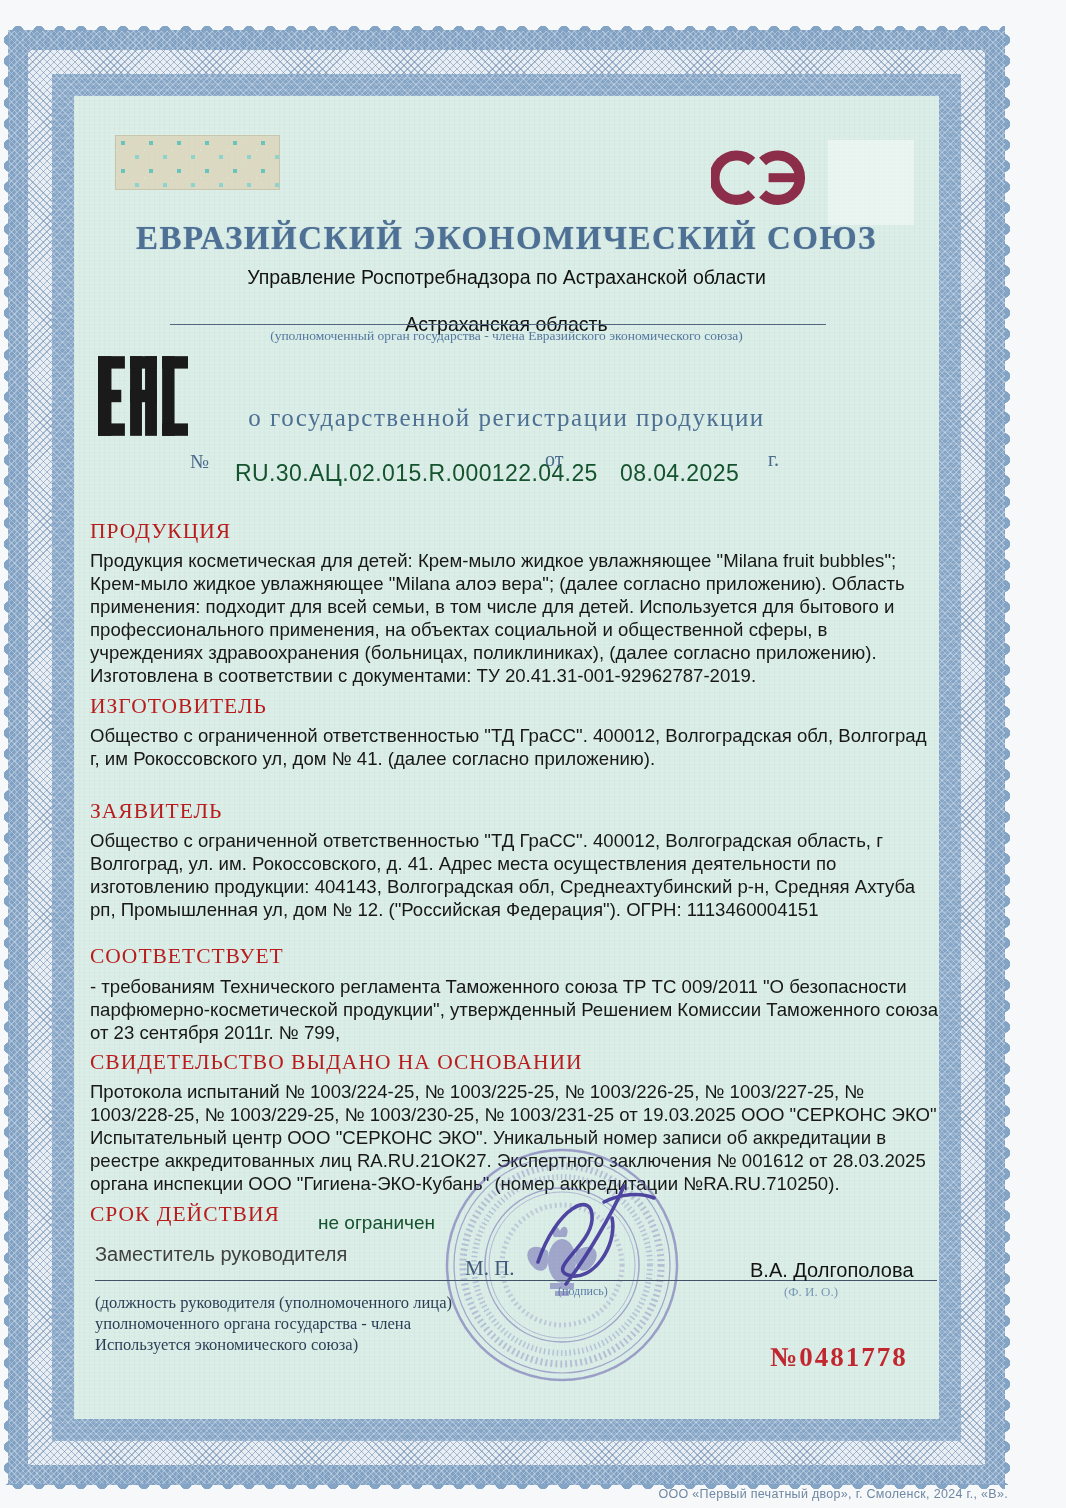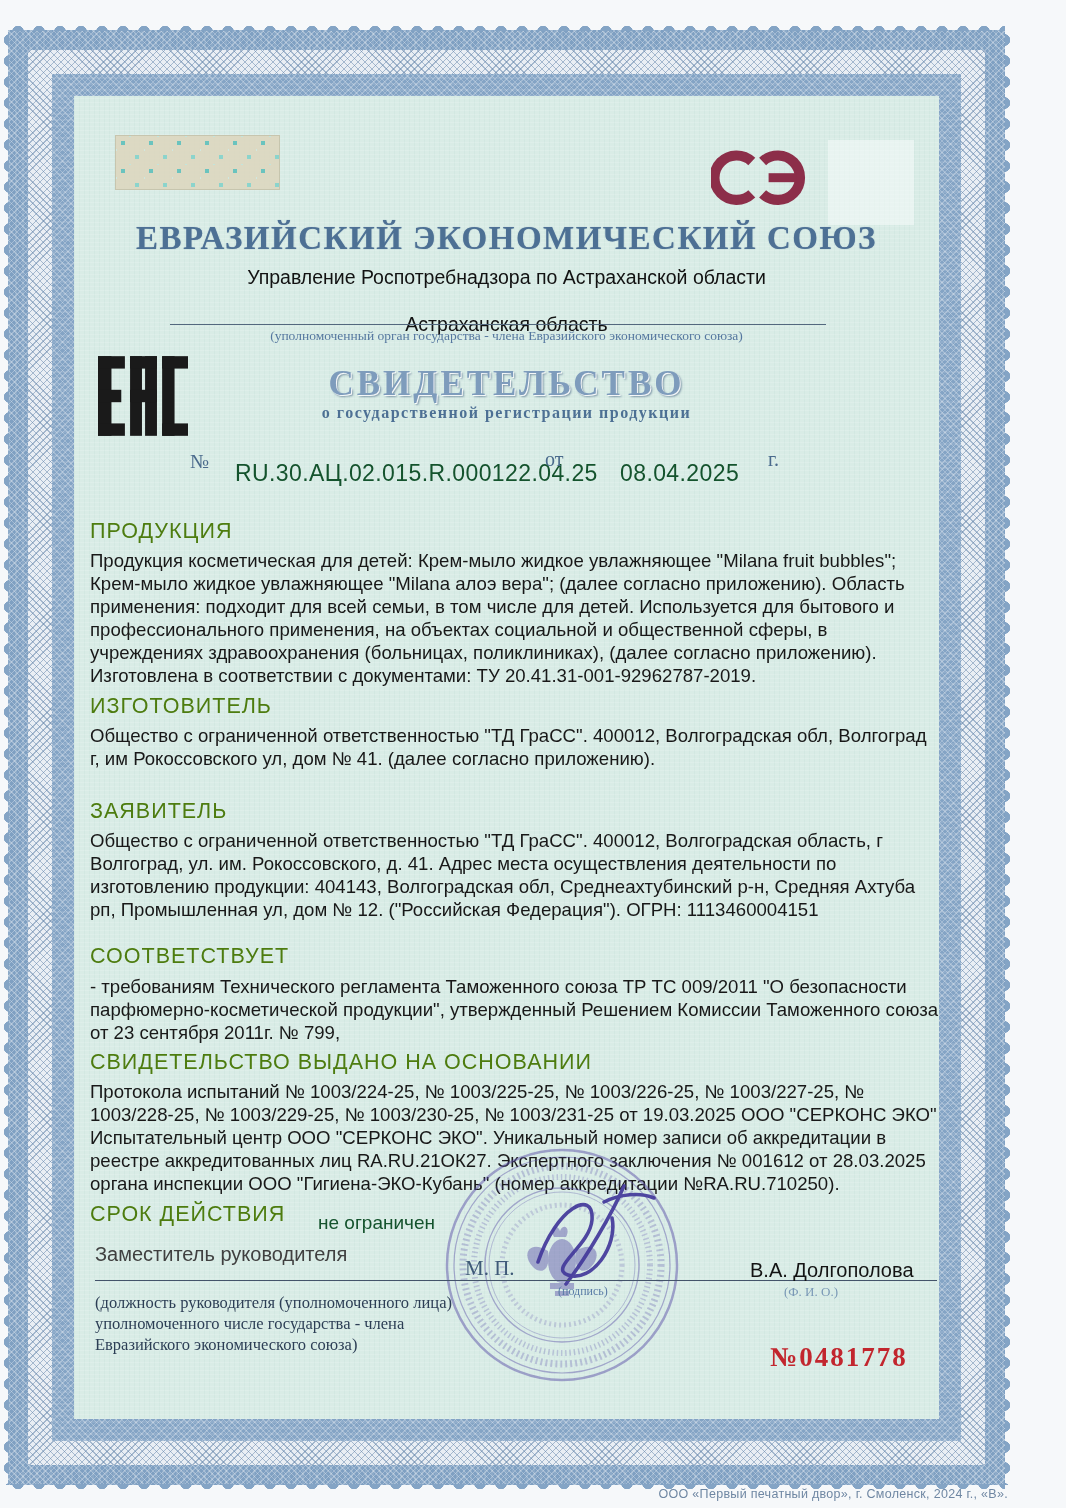--- a/index.html
+++ b/index.html
@@ -64,28 +64,28 @@
     color:#4d7094;text-shadow:0 0 1px rgba(77,112,148,.6);}
   .auth-line{position:absolute;left:74px;width:865px;text-align:center;font-size:19.5px;color:#121212;}
   .header-rule{position:absolute;left:170px;top:324px;width:656px;height:0;border-top:1.5px solid #53687e;}
   .auth-caption{position:absolute;left:74px;top:328px;width:865px;text-align:center;
     font-family:"Liberation Serif",serif;font-size:13.5px;color:#55779f;}
 
   .cert-title{position:absolute;left:74px;top:364px;width:865px;text-align:center;
     font-family:"Liberation Serif",serif;font-weight:bold;font-size:35px;letter-spacing:3px;
     color:#7e9cbc;text-shadow:1px 1px 0 rgba(255,255,255,.9), 2px 2px 2px rgba(56,86,120,.55);}
   .cert-subtitle{position:absolute;left:74px;top:404px;width:865px;text-align:center;
-    font-family:"Liberation Serif",serif;font-weight:bold;font-size:16px;letter-spacing:1.5px;color:#4d7094;}
+    font-family:"Liberation Serif",serif;font-weight:normal;font-size:25px;letter-spacing:1.5px;color:#4d7094;}
 
   .num-label{position:absolute;font-family:"Liberation Serif",serif;font-size:20px;color:#4a6a8c;}
   .num-value{position:absolute;font-size:23px;color:#14532d;letter-spacing:.4px;}
 
   
-  .sec-head{position:absolute;left:90px;font-family:Liberation Sans, sans-serif;font-size:21.5px;
-    letter-spacing:1px;color:#4d7c0f;}
+  .sec-head{position:absolute;left:90px;font-family:Liberation Serif, serif;font-size:21.5px;
+    letter-spacing:1px;color:#b91c1c;}
   .sec-body{position:absolute;left:90px;width:850px;font-size:18.6px;line-height:23px;color:#181818;}
 
   .validity-value{position:absolute;left:318px;top:1212px;font-size:19px;color:#14532d;}
   .position-line{position:absolute;left:95px;top:1243px;font-size:20px;color:#404040;}
 
   .sig-rule{position:absolute;left:95px;top:1280px;width:842px;height:0;border-top:1.5px solid #43536a;}
   .mp-label{position:absolute;left:465px;top:1256px;font-family:"Liberation Serif",serif;font-size:21px;color:#3f5a78;}
   .sig-caption{position:absolute;left:558px;top:1284px;font-family:"Liberation Serif",serif;font-size:12px;color:#5a7ca6;}
   .sig-name{position:absolute;left:750px;top:1259px;font-size:20px;color:#141414;}
   .name-caption{position:absolute;left:784px;top:1284px;font-family:"Liberation Serif",serif;font-size:13px;color:rgba(90,124,166,.75);}
@@ -145,21 +145,20 @@
       </g>
     </svg>
   </div>
 
   <div class="union-title">ЕВРАЗИЙСКИЙ ЭКОНОМИЧЕСКИЙ СОЮЗ</div>
   <div class="auth-line" style="top:266px;">Управление Роспотребнадзора по Астраханской области</div>
   <div class="auth-line" style="top:313px;">Астраханская область</div>
   <div class="header-rule"></div>
   <div class="auth-caption">(уполномоченный орган государства - члена Евразийского экономического союза)</div>
 
-  <div class="cert-title">СВИДЕТЕЛЬСТВО</div>
   <div class="cert-subtitle">о государственной регистрации продукции</div>
 
   <div class="num-label" style="left:190px;top:450px;">№</div>
   <div class="num-value" style="left:235px;top:460px;">RU.30.АЦ.02.015.R.000122.04.25</div>
   <div class="num-label" style="left:545px;top:448px;">от</div>
   <div class="num-value" style="left:620px;top:460px;">08.04.2025</div>
   <div class="num-label" style="left:768px;top:448px;">г.</div>
 
   <div class="sec-head" style="top:519px;">ПРОДУКЦИЯ</div>
   <div class="sec-body" style="top:549px;">Продукция косметическая для детей: Крем-мыло жидкое увлажняющее "Milana fruit bubbles"; Крем-мыло жидкое увлажняющее "Milana алоэ вера"; (далее согласно приложению). Область применения: подходит для всей семьи, в том числе для детей. Используется для бытового и профессионального применения, на объектах социальной и общественной сферы, в учреждениях здравоохранения (больницах, поликлиниках), (далее согласно приложению). Изготовлена в соответствии с документами: ТУ 20.41.31-001-92962787-2019.</div>
@@ -211,18 +210,18 @@
         <path d="M84 22 C 100 14, 120 12, 134 18"></path>
       </g>
     </svg>
   </div>
 
   <div class="sig-rule"></div>
   <div class="mp-label">М. П.</div>
   <div class="sig-caption">(подпись)</div>
   <div class="sig-name">В.А. Долгополова</div>
   <div class="name-caption">(Ф. И. О.)</div>
-  <div class="position-caption">(должность руководителя (уполномоченного лица) уполномоченного числе государства - члена Евразийского экономического союза)</div>
+  <div class="position-caption">(должность руководителя (уполномоченного лица) уполномоченного органа государства - члена Используется экономического союза)</div>
 
   <div class="serial">№0481778</div>
   <div class="printer-note">ООО «Первый печатный двор»,  г. Смоленск,  2024 г., «В».</div>
 
 </div>
 
 </body></html>

